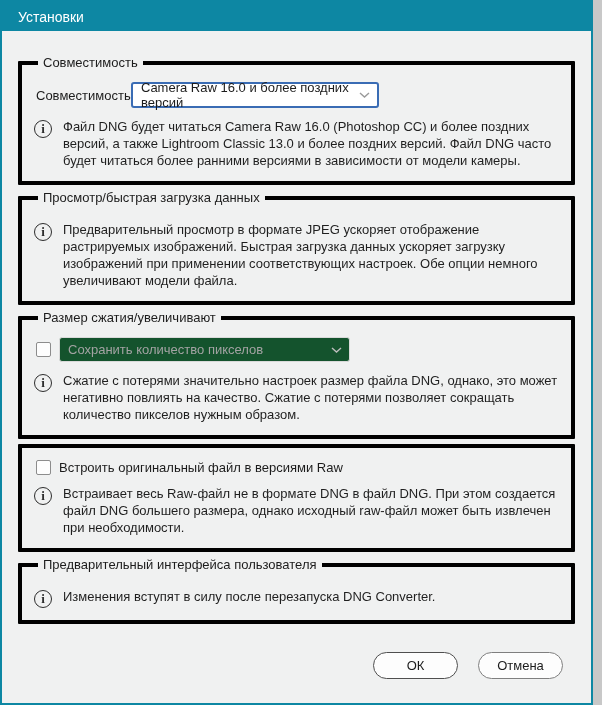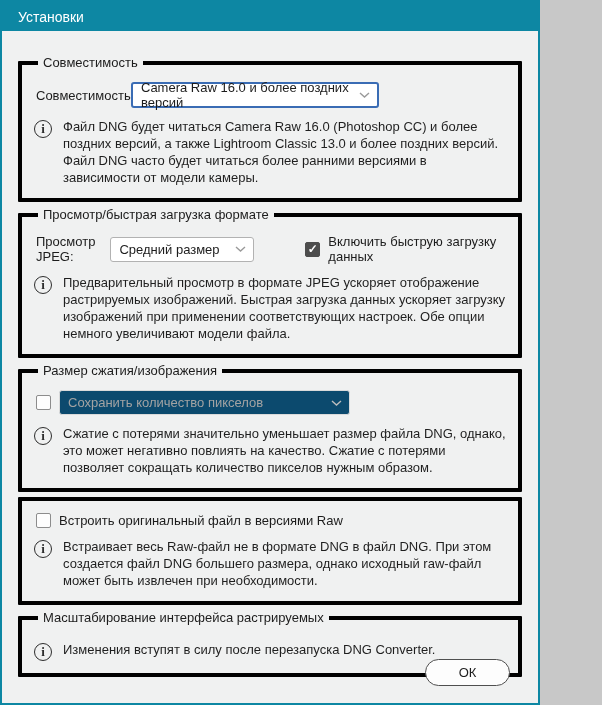--- a/index.html
+++ b/index.html
@@ -1,20 +1,20 @@
 <!DOCTYPE html>
 <html><head>
 <meta charset="utf-8">
 <style>
   * { margin: 0; padding: 0; box-sizing: border-box; }
   html, body { background: #c8c8c8; }
   body { font-family: "Liberation Sans", sans-serif; }
 
   .window {
-    width: 540px; height: 705px;
+    width: 593px; height: 705px;
     background: #f0f1f1;
     border: 2px solid #0d87a3;
     position: relative;
     overflow: hidden;
   }
   .titlebar {
     height: 29px;
     background: #0d87a3;
     color: #ffffff;
     display: flex; align-items: center;
@@ -55,21 +55,21 @@
     border: 1px solid #b2b2b2;
     border-radius: 3px;
     display: flex; align-items: center; justify-content: space-between;
     padding: 0 7px 0 8px;
     font-size: 13px;
     color: #1c1c1c;
     cursor: default;
   }
   .dropdown.focused { border: 2px solid #3a6cb4; height: 26px; align-items: center; }
   .dropdown.disabled {
-    background: #0c4a6e;
+    background: #14532d;
     border-color: #dadada;
     color: #a3a3a3;
   }
   .dd-compat { width: 248px; }
   .dd-jpeg   { width: 167px; }
   .dd-lossy  { width: 291px; margin-left: 8px; }
   .dd-scale  { width: 172px; }
   .chev { width: 11px; height: 8px; flex: 0 0 auto; margin-left: 6px; }
   .chev polyline { fill: none; stroke: #9a9a9a; stroke-width: 1.4; }
   .disabled .chev polyline { stroke: #bdbdbd; }
@@ -114,21 +114,21 @@
   .info p {
     font-size: 13px;
     line-height: 17px;
     color: #1f1f1f;
     max-width: 505px;
     white-space: pre-line;
   }
 
   .buttons {
     position: absolute;
-    right: 28px; bottom: 17px;
+    right: 28px; bottom: 24px;
     display: flex; gap: 20px; align-items: flex-end;
   }
   .btn {
     min-width: 85px; height: 27px;
     padding: 0 18px;
     border-radius: 14px;
     background: #fdfdfd;
     font-family: "Liberation Sans", sans-serif;
     font-size: 13px;
     color: #1c1c1c;
@@ -158,78 +158,66 @@
             </svg>
         </div>
       </div>
       <div class="info">
         <span class="info-icon">i</span>
         <p>Файл DNG будет читаться Camera Raw 16.0 (Photoshop CC) и более поздних версий, а также Lightroom Classic 13.0 и более поздних версий. Файл DNG часто будет читаться более ранними версиями в зависимости от модели камеры.</p>
       </div>
     </fieldset>
 
     <fieldset>
-      <legend>Просмотр/быстрая загрузка формате</legend>
-      <div class="row">
-        <span class="lbl lbl-jpeg">Просмотр JPEG:</span>
-        <div class="dropdown dd-jpeg">
-          <span>Средний размер</span>
-          <svg class="chev" viewBox="0 0 11 8">
-              <polyline points="1,2 5.5,6 10,2"></polyline>
-            </svg>
-        </div>
-        <span class="cb-group cb-gap">
-          <span class="checkbox checked">✓</span>
-          <span class="cb-label">Включить быструю загрузку данных</span>
-        </span>
-      </div>
+      <legend>Просмотр/быстрая загрузка данных</legend>
       <div class="info">
         <span class="info-icon">i</span>
         <p>Предварительный просмотр в формате JPEG ускоряет отображение растрируемых изображений. Быстрая загрузка данных ускоряет загрузку изображений при применении соответствующих настроек. Обе опции немного увеличивают модели файла.</p>
       </div>
     </fieldset>
 
     <fieldset>
-      <legend>Размер сжатия/изображения</legend>
+      <legend>Размер сжатия/увеличивают</legend>
       <div class="row">
         <span class="cb-group">
           <span class="checkbox"></span>
         </span>
         <div class="dropdown disabled dd-lossy">
           <span>Сохранить количество пикселов</span>
           <svg class="chev" viewBox="0 0 11 8">
               <polyline points="1,2 5.5,6 10,2"></polyline>
             </svg>
         </div>
       </div>
       <div class="info">
         <span class="info-icon">i</span>
-        <p>Сжатие с потерями значительно уменьшает размер файла DNG, однако, это может негативно повлиять на качество. Сжатие с потерями позволяет сокращать количество пикселов нужным образом.</p>
+        <p>Сжатие с потерями значительно настроек размер файла DNG, однако, это может негативно повлиять на качество. Сжатие с потерями позволяет сокращать количество пикселов нужным образом.</p>
       </div>
     </fieldset>
 
     <fieldset>
       <div class="row">
         <span class="cb-group">
           <span class="checkbox"></span>
           <span class="cb-label">Встроить оригинальный файл в версиями Raw</span>
         </span>
       </div>
       <div class="info">
         <span class="info-icon">i</span>
         <p>Встраивает весь Raw-файл не в формате DNG в файл DNG.  При этом создается файл DNG большего размера, однако исходный raw-файл может быть извлечен при необходимости.</p>
       </div>
     </fieldset>
 
     <fieldset>
-      <legend>Масштабирование интерфейса растрируемых</legend>
+      <legend>Предварительный интерфейса пользователя</legend>
       <div class="info">
         <span class="info-icon">i</span>
         <p>Изменения вступят в силу после перезапуска DNG Converter.</p>
       </div>
     </fieldset>
 
   </div>
 
   <div class="buttons">
     <button class="btn btn-ok">ОК</button>
+    <button class="btn btn-cancel">Отмена</button>
   </div>
 </div>
 
 </body></html>

